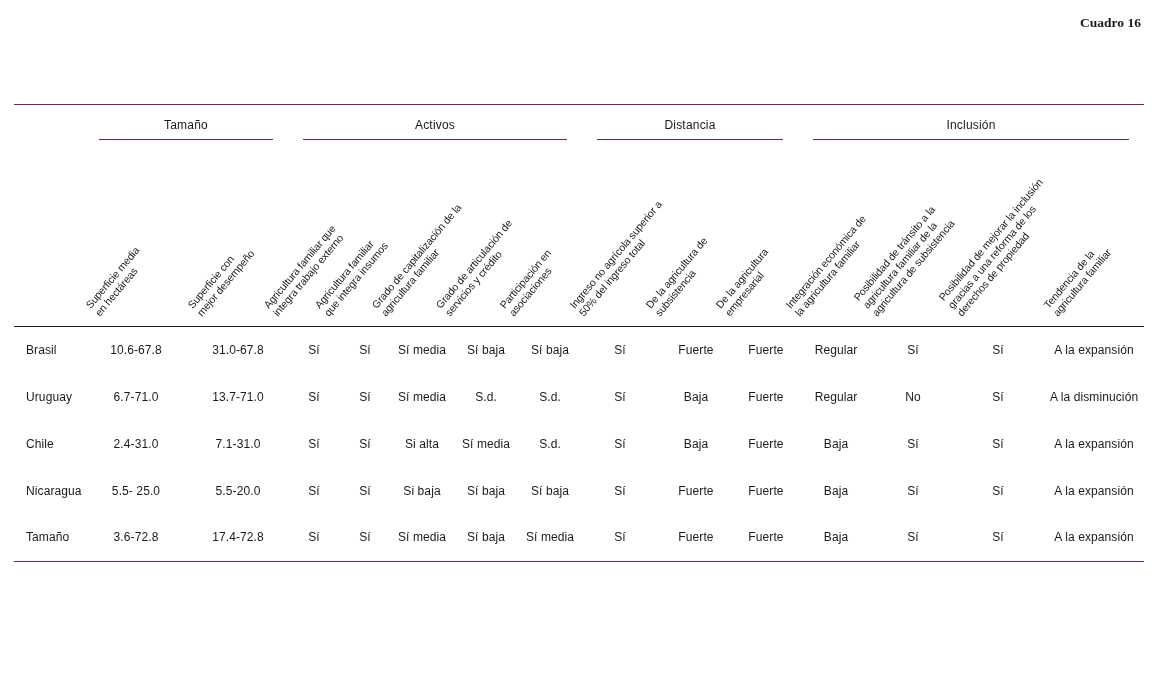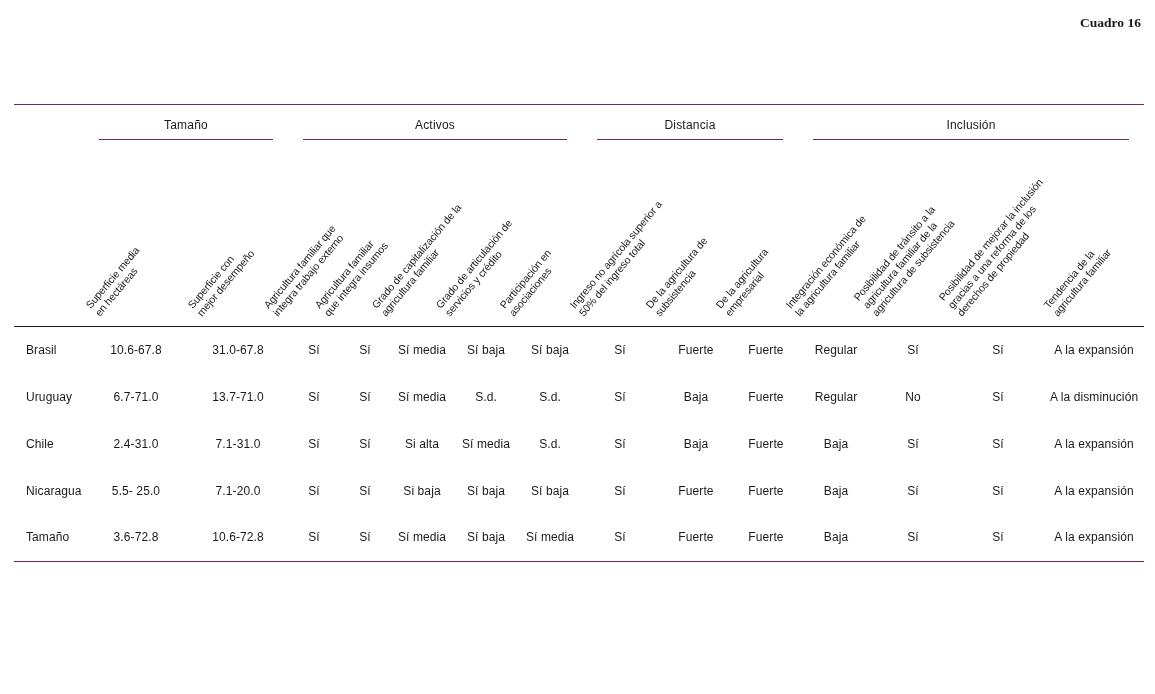--- a/index.html
+++ b/index.html
@@ -208,38 +208,38 @@
             <td>Baja</td>
             <td>Fuerte</td>
             <td>Baja</td>
             <td>Sí</td>
             <td>Sí</td>
             <td>A la expansión</td>
           </tr>
           <tr>
             <th class="country">Nicaragua</th>
             <td>5.5- 25.0</td>
-            <td>7.1-20.0</td>
+            <td>5.5-20.0</td>
             <td>Sí</td>
             <td>Sí</td>
             <td>Si baja</td>
             <td>Sí baja</td>
             <td>Sí baja</td>
             <td>Sí</td>
             <td>Fuerte</td>
             <td>Fuerte</td>
             <td>Baja</td>
             <td>Sí</td>
             <td>Sí</td>
             <td>A la expansión</td>
           </tr>
           <tr>
             <th class="country">Tamaño</th>
             <td>3.6-72.8</td>
-            <td>10.6-72.8</td>
+            <td>17.4-72.8</td>
             <td>Sí</td>
             <td>Sí</td>
             <td>Sí media</td>
             <td>Sí baja</td>
             <td>Sí media</td>
             <td>Sí</td>
             <td>Fuerte</td>
             <td>Fuerte</td>
             <td>Baja</td>
             <td>Sí</td>

